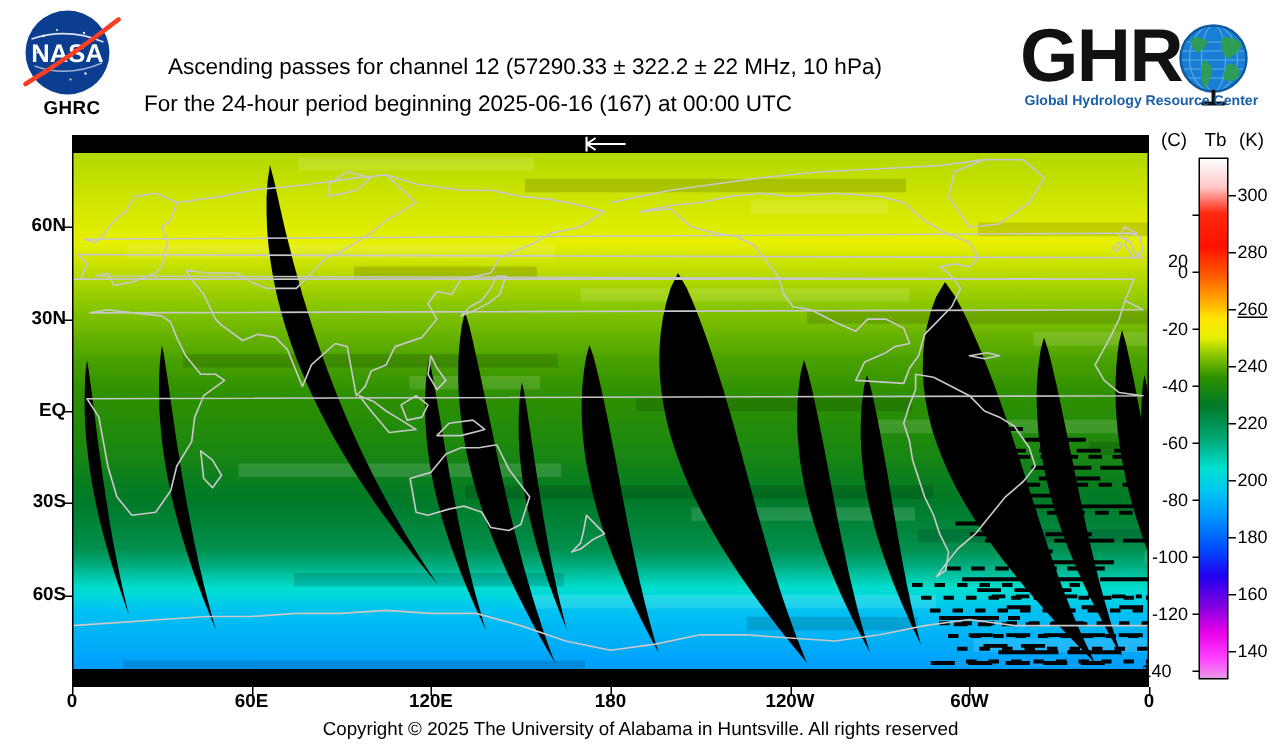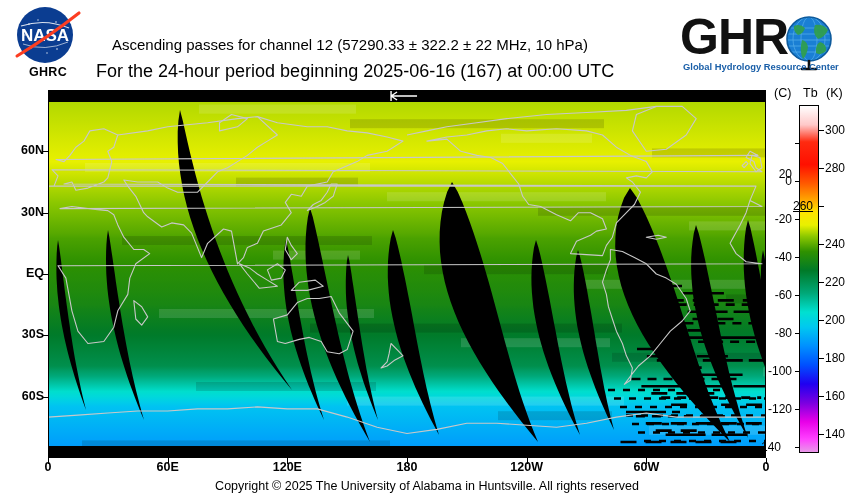--- a/index.html
+++ b/index.html
@@ -4,21 +4,21 @@
 <style>
   html,body{margin:0;padding:0;background:#ffffff;}
   body{width:854px;height:502px;overflow:hidden;
        font-family:"Liberation Sans",sans-serif;color:#000;}
   #root{position:relative;width:854px;height:502px;}
 
   
   .hdr-title{position:absolute;left:96px;top:10px;font-size:16.5px;font-weight:bold;
              letter-spacing:-0.2px;white-space:nowrap;}
   .hdr-l2{position:absolute;left:112px;top:36px;font-size:15px;white-space:nowrap;}
-  .hdr-l3{position:absolute;left:96px;top:61px;font-size:18px;white-space:nowrap;}
+  .hdr-l3{position:absolute;left:96px;top:61px;font-size:15px;white-space:nowrap;}
 
   
   .nasa{position:absolute;left:11px;top:4px;width:74px;height:62px;}
   .msfc{position:absolute;left:11px;top:65px;width:74px;text-align:center;
         font-size:12.5px;font-weight:bold;letter-spacing:0.3px;}
 
   
   .ghrc{position:absolute;left:678px;top:6px;width:168px;height:70px;}
 
   
@@ -314,21 +314,21 @@
 
 <div class="cb-tick-r" style="left: 819px; top: 129.721px;"></div>
     <div class="cb-r" style="left: 825px; top: 129.721px;">300</div>
     <div class="cb-tick-l" style="left: 795px; top: 142.748px;"></div>
     <div class="cb-l" style="left: 746px; top: 142.748px; margin-top: 31px;">20</div>
     <div class="cb-tick-r" style="left: 819px; top: 167.754px;"></div>
     <div class="cb-r" style="left: 825px; top: 167.754px;">280</div>
     <div class="cb-tick-l" style="left: 795px; top: 180.78px;"></div>
     <div class="cb-l" style="left: 746px; top: 180.78px;">0</div>
     <div class="cb-tick-r" style="left: 819px; top: 205.787px;"></div>
-    <div class="cb-r" style="left: 793px; top: 205.787px; text-decoration: underline;">260</div>
+    <div class="cb-r" style="left: 825px; top: 205.787px; text-decoration: underline;">260</div>
     <div class="cb-tick-l" style="left: 795px; top: 218.813px;"></div>
     <div class="cb-l" style="left: 746px; top: 218.813px;">-20</div>
     <div class="cb-tick-r" style="left: 819px; top: 243.82px;"></div>
     <div class="cb-r" style="left: 825px; top: 243.82px;">240</div>
     <div class="cb-tick-l" style="left: 795px; top: 256.846px;"></div>
     <div class="cb-l" style="left: 746px; top: 256.846px; text-align: right;">-40</div>
     <div class="cb-tick-r" style="left: 819px; top: 281.852px;"></div>
     <div class="cb-r" style="left: 825px; top: 281.852px;">220</div>
     <div class="cb-tick-l" style="left: 795px; top: 294.879px;"></div>
     <div class="cb-l" style="left: 746px; top: 294.879px;">-60</div>

